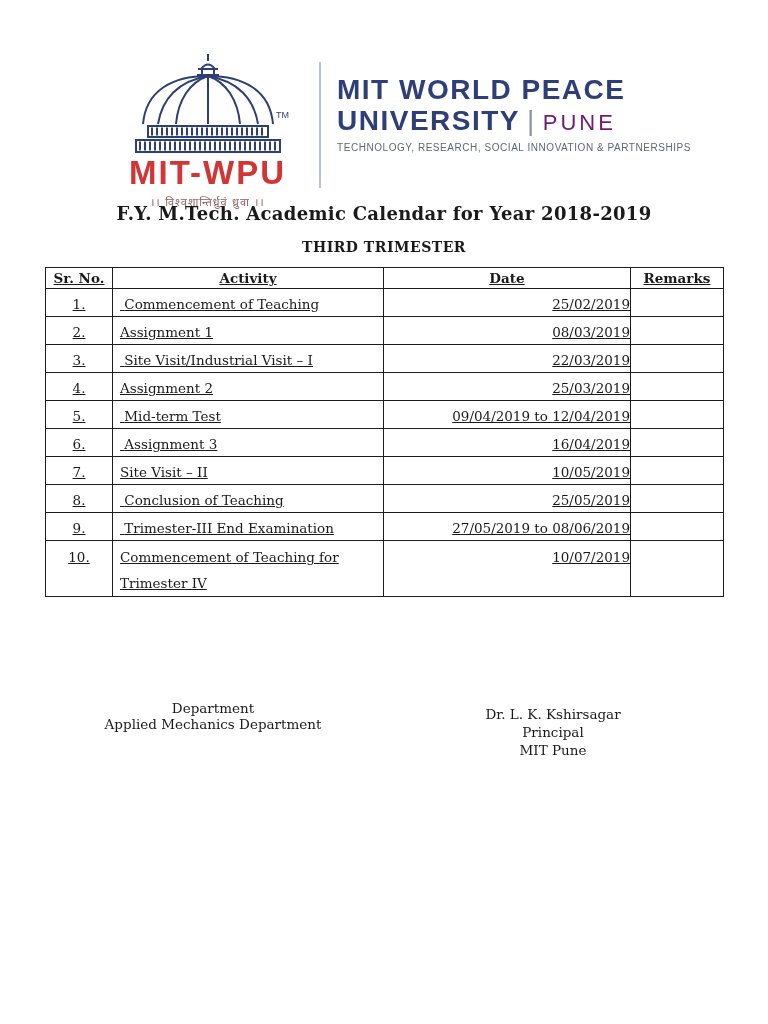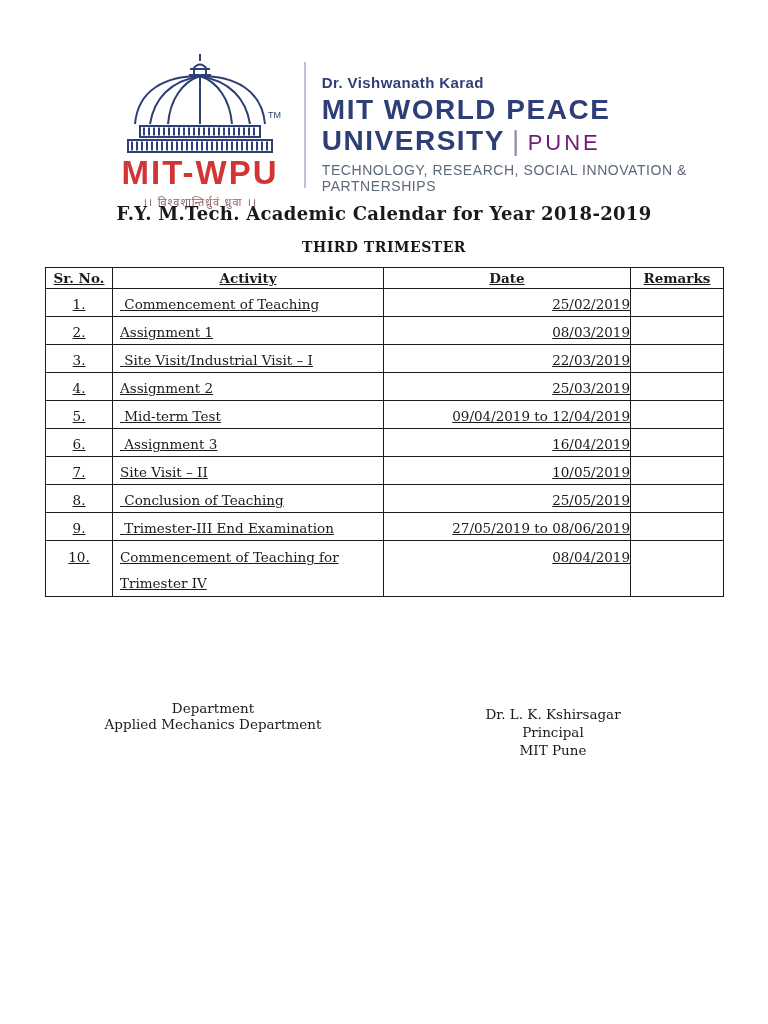--- a/index.html
+++ b/index.html
@@ -14,21 +14,21 @@
   .brand-name { font-family:"Liberation Sans", sans-serif; font-weight:bold;
                 font-size:33px; letter-spacing:2px; color:#d23535; line-height:1.0; margin-top:2px; }
   .brand-motto { font-family:"DejaVu Sans", sans-serif; font-size:11px; color:#8d5a5a;
                  margin-top:5px; letter-spacing:1px; }
   .brand-divider { width:2px; height:126px; background:#b9c2d6; margin:10px 16px 0 14px; }
   .brand-right { padding-top:22px; font-family:"Liberation Sans", sans-serif; }
   .person   { color:#2e3f78; font-size:15px; font-weight:bold; letter-spacing:.4px; margin-bottom:3px; }
   .uni-line { color:#2e3f78; font-size:28px; font-weight:bold; letter-spacing:1.5px; line-height:1.12; }
   .pipe { font-weight:normal; color:#8a92a3; margin:0 7px; }
   .city { font-size:22px; color:#701a75; font-weight:normal; letter-spacing:3px; }
-  .tagline { font-size:14px; color:#5d6878; letter-spacing:.55px; margin-top:5px; }
+  .tagline { font-size:10px; color:#5d6878; letter-spacing:.55px; margin-top:5px; }
 
   
   .doc-title { position:absolute; top:203px; left:0; width:768px; text-align:center;
                font-size:18px; font-weight:bold; letter-spacing:.3px; }
   .doc-subtitle { position:absolute; top:239px; left:0; width:768px; text-align:center;
                   font-size:14px; font-weight:bold; letter-spacing:.5px; }
 
   
   table.cal { position:absolute; top:267px; left:45px; width:678px;
               border-collapse:collapse; table-layout:fixed; font-size:13.5px;text-decoration:underline; }
@@ -76,21 +76,20 @@
       </g>
       <text x="158" y="66" font-size="9" fill="#2e3f78" font-family="Liberation Sans, sans-serif">TM</text>
     </svg>
     <div class="brand-name">MIT-WPU</div>
     <div class="brand-motto">।। विश्वशान्तिर्ध्रुवं ध्रुवा ।।</div>
   </div>
 
   <div class="brand-divider"></div>
 
   <div class="brand-right">
-    <div class="person">Dr. Vishwanath Karad</div>
     <div class="uni-line">MIT WORLD PEACE</div>
     <div class="uni-line"><span>UNIVERSITY</span><span class="pipe">|</span><span class="city">PUNE</span></div>
     <div class="tagline">TECHNOLOGY, RESEARCH, SOCIAL INNOVATION &amp; PARTNERSHIPS</div>
   </div>
 </header>
 
 <div class="doc-title">F.Y. M.Tech. Academic Calendar for Year 2018-2019</div>
 <div class="doc-subtitle">THIRD TRIMESTER</div>
 
 <table class="cal">
@@ -160,21 +159,21 @@
     <tr>
       <td class="sr">9.</td>
       <td class="act"> Trimester-III End Examination</td>
       <td class="date">27/05/2019 to 08/06/2019</td>
       <td class="rem"></td>
     </tr>
     <tr class="tall">
       <td class="sr">10.</td>
       <td class="act">Commencement of Teaching for
 Trimester IV</td>
-      <td class="date">08/04/2019</td>
+      <td class="date">10/07/2019</td>
       <td class="rem"></td>
     </tr>
   </tbody>
 </table>
 
 <div class="sig sig-left">
   <div>Department</div>
   <div>Applied Mechanics Department</div>
 </div>
 

